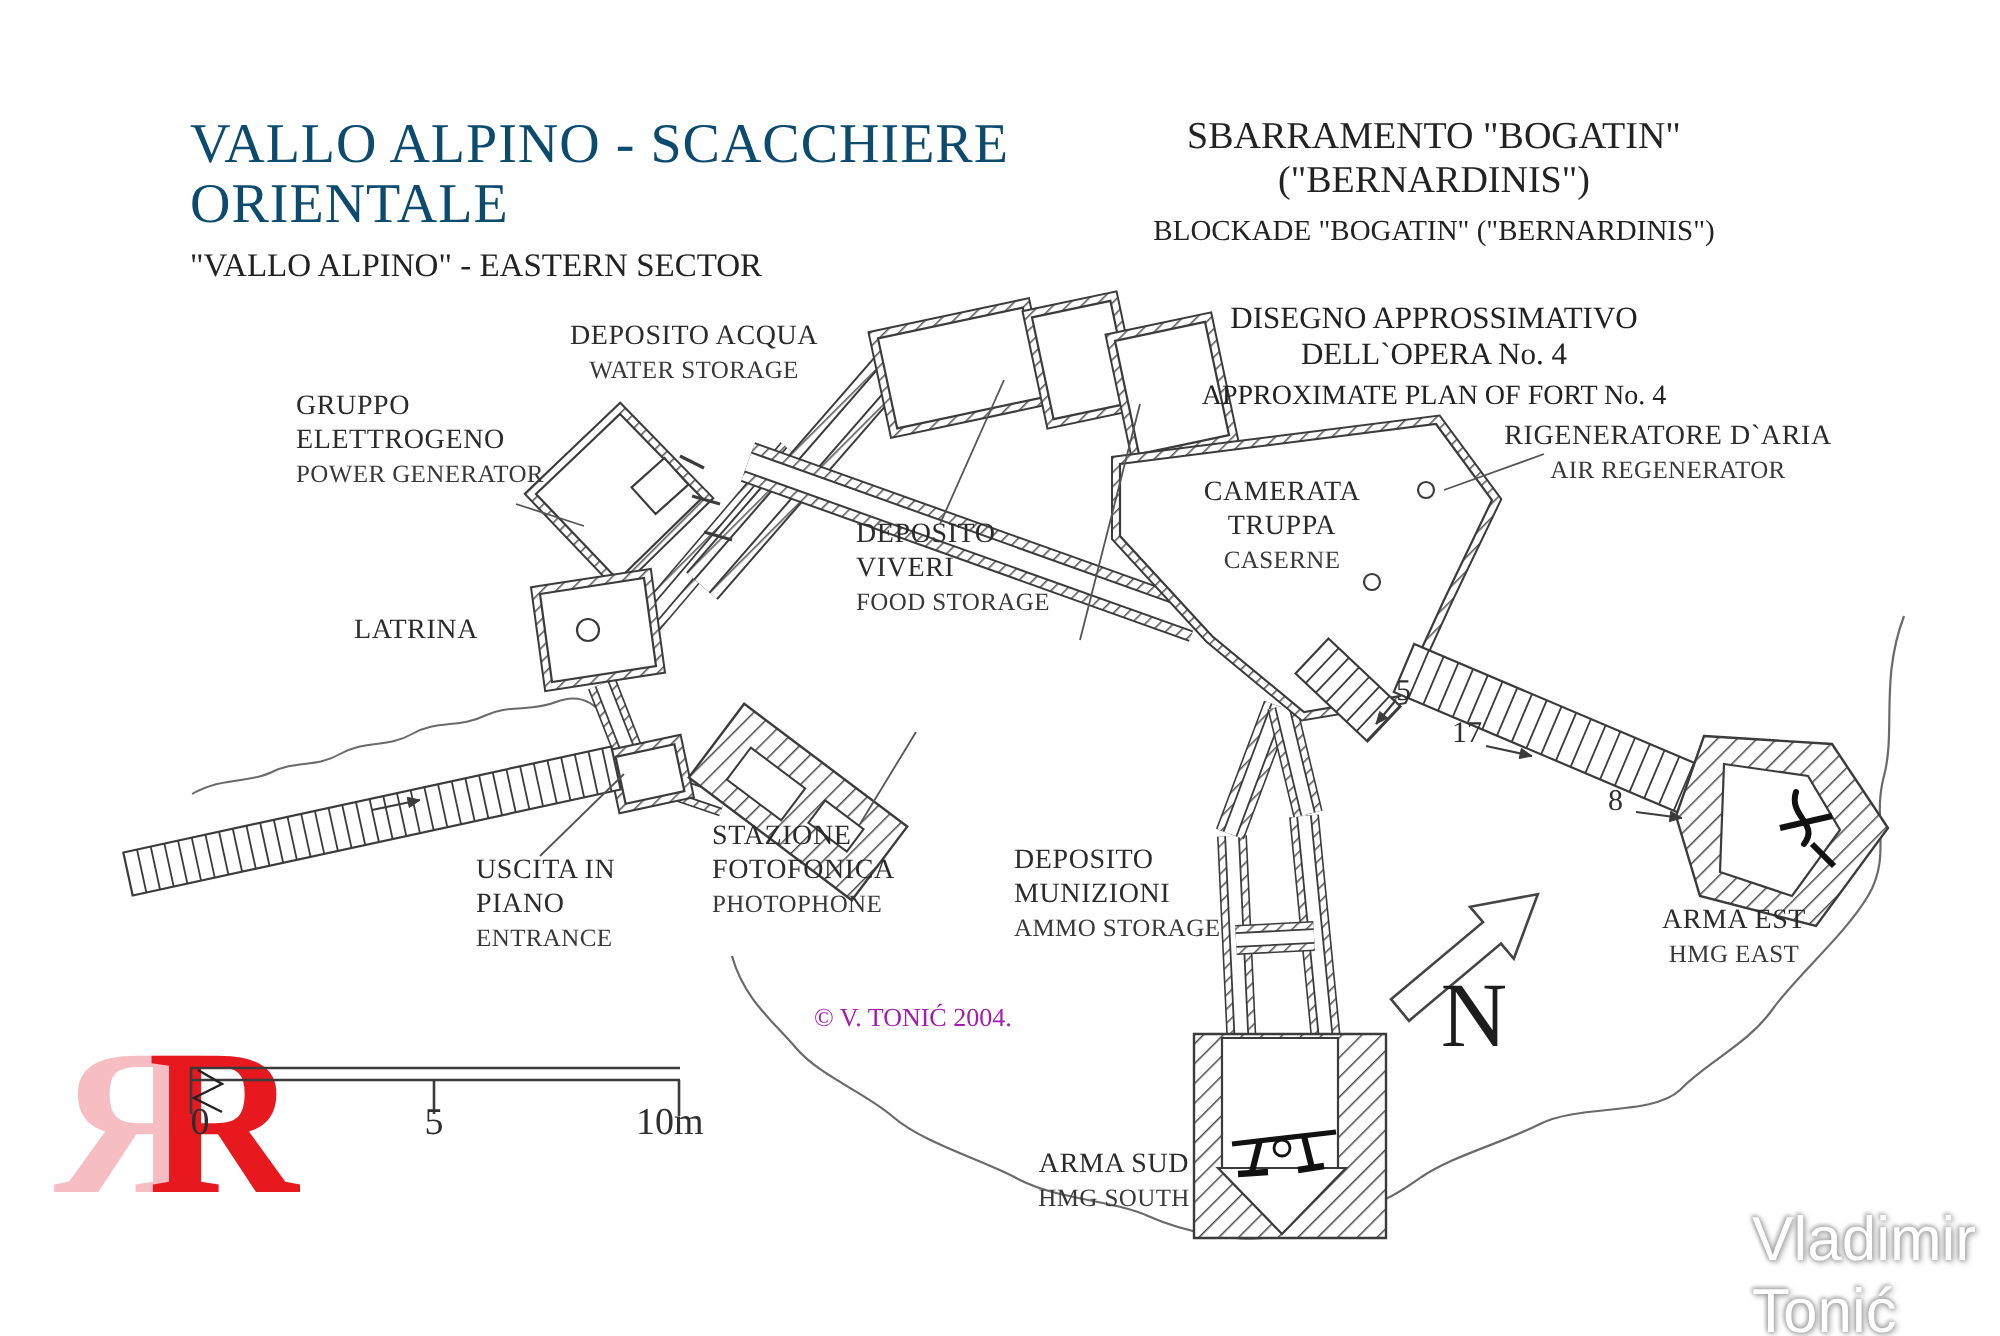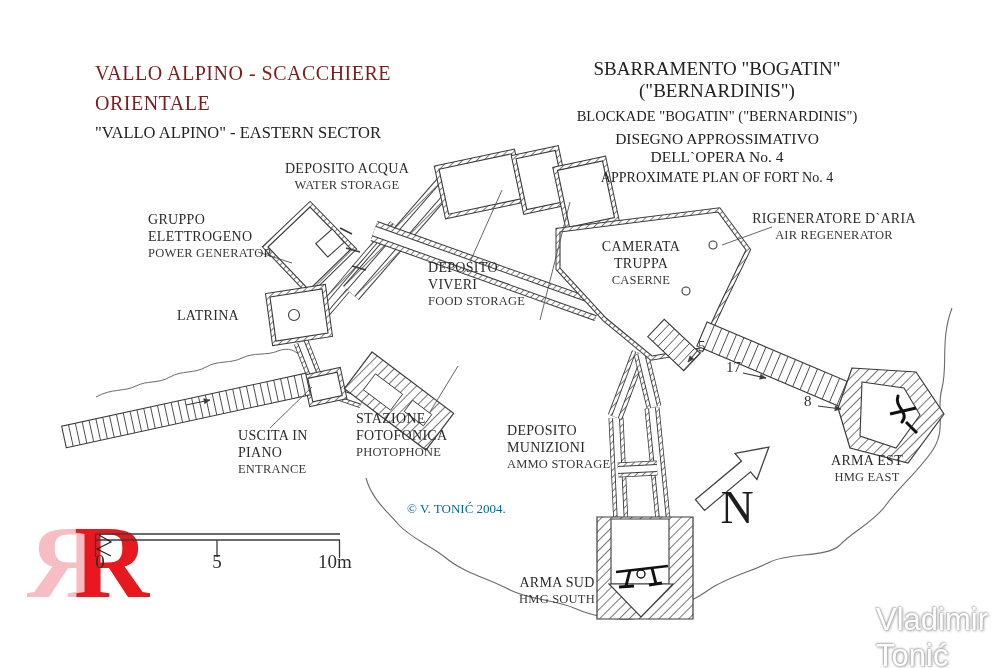--- a/index.html
+++ b/index.html
@@ -6,30 +6,30 @@
   #stage{position:relative;width:1000px;height:668px;background:#ffffff;overflow:hidden;
          font-family:"Liberation Serif",serif;color:#2e2e2e;}
   #plan{position:absolute;left:0;top:0;z-index:2;}
   .lbl{position:absolute;z-index:3;white-space:nowrap;line-height:17px;}
   .it{font-size:14px;letter-spacing:.3px;display:block;color:#2b2b2b;}
   .en{font-size:12.5px;letter-spacing:.2px;display:block;color:#383838;}
   .ctr{transform:translateX(-50%);text-align:center;}
   .num{font-size:15px;}
   .scalenum{font-size:19px;}
   #title-left{position:absolute;left:95px;top:58px;z-index:3;}
-  #title-left .t1{font-size:20px;letter-spacing:.5px;line-height:30px;display:block;color:#7f1d1d;}
+  #title-left .t1{font-size:28px;letter-spacing:.5px;line-height:30px;display:block;color:#0c4a6e;}
   #title-left .t3{font-size:16.5px;margin-top:5px;display:block;color:#222;}
   #title-right{position:absolute;left:717px;top:58px;z-index:3;transform:translateX(-50%);text-align:center;}
   #title-right .r1{font-size:19px;display:block;color:#222;}
   #title-right .r2{font-size:14.5px;display:block;margin-top:6px;color:#222;}
-  #title-right .r3{font-size:15.5px;display:block;margin-top:5px;color:#222;}
+  #title-right .r3{font-size:15.5px;display:block;margin-top:26px;color:#222;}
   #title-right .r4{font-size:14px;display:block;margin-top:4px;color:#222;}
   #north-letter{position:absolute;z-index:3;left:737px;top:481px;transform:translateX(-50%);
                 font-size:46px;color:#1d1d1d;}
-  #copyright{position:absolute;z-index:3;left:407px;top:501px;font-size:13px;color:#0369a1;}
+  #copyright{position:absolute;z-index:3;left:407px;top:501px;font-size:13px;color:#a21caf;}
   #logo{position:absolute;z-index:1;left:28px;top:512px;font-family:"Liberation Serif",serif;
         font-weight:bold;font-size:104px;line-height:100px;}
   #logo .mir{position:absolute;left:0;top:0;transform:scaleX(-1);color:#f6bdc2;}
   #logo .red{position:absolute;left:46px;top:0;color:#e7191e;}
   #watermark{position:absolute;z-index:4;left:988px;top:602px;transform:translateX(-100%);
              font-family:"Liberation Sans",sans-serif;font-size:31px;color:#ffffff;
              text-shadow:0 0 2px #9a9a9a,1px 1px 3px #a8a8a8,-1px -1px 2px #c4c4c4;}
 </style>
 </head>
 <body>
@@ -310,21 +310,21 @@
     <span class="r1">SBARRAMENTO "BOGATIN" ("BERNARDINIS")</span>
     <span class="r2">BLOCKADE "BOGATIN" ("BERNARDINIS")</span>
     <span class="r3">DISEGNO APPROSSIMATIVO DELL`OPERA No. 4</span>
     <span class="r4">APPROXIMATE PLAN OF FORT No. 4</span>
   </div>
 
   <div class="lbl ctr" style="left:347px;top:160px;">
     <span class="it">DEPOSITO ACQUA</span>
     <span class="en">WATER STORAGE</span>
   </div>
-  <div class="lbl" style="left:148px;top:211px;">
+  <div class="lbl" style="left:148px;top:195px;">
     <span class="it">GRUPPO</span>
     <span class="it">ELETTROGENO</span>
     <span class="en">POWER GENERATOR</span>
   </div>
   <div class="lbl" style="left:177px;top:307px;">
     <span class="it">LATRINA</span>
   </div>
   <div class="lbl" style="left:238px;top:427px;font-family:Liberation Serif, serif;">
     <span class="it">USCITA IN</span>
     <span class="it">PIANO</span>

